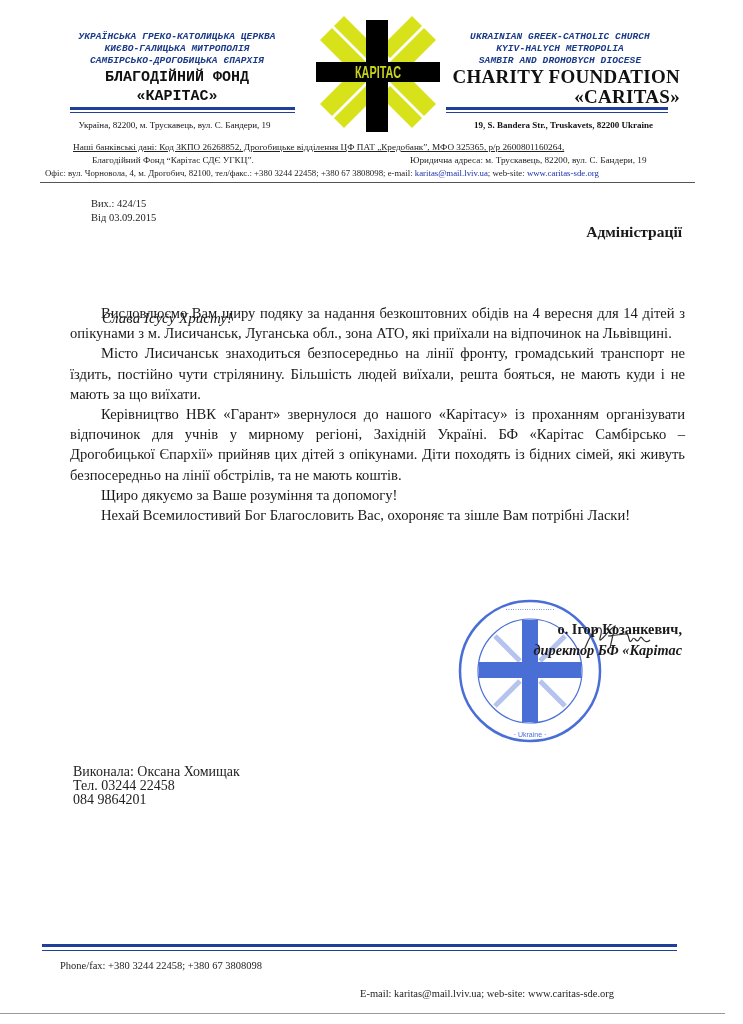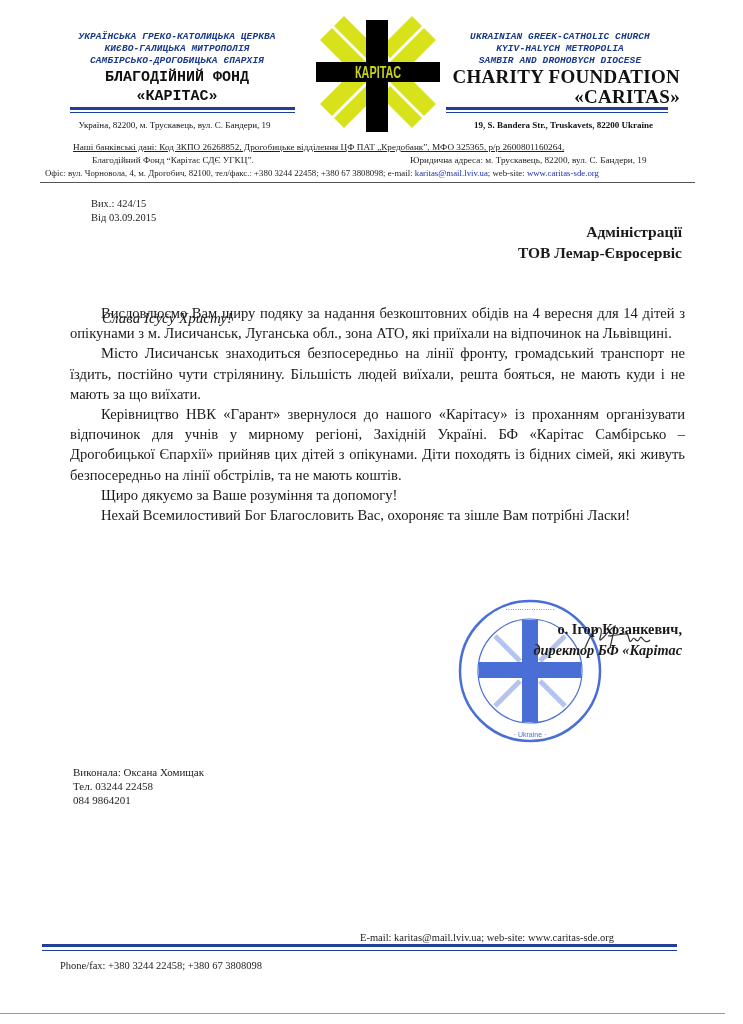--- a/index.html
+++ b/index.html
@@ -14,21 +14,21 @@
   .addr { font-size: 9px; text-align: center; color: #111; }
   .bank { font-size: 9.2px; color: #222; line-height: 12.5px; white-space: nowrap; }
   .bank a { color: #1a2fb0; }
   .meta { font-size: 10.5px; line-height: 14px; color: #222; }
   .addressee { font-weight: bold; font-size: 15.5px; text-align: right; line-height: 21px; }
   .greet { font-style: italic; font-size: 15px; }
   .body-text { font-size: 14.6px; line-height: 20.2px; text-align: justify; }
   .body-text p { margin: 0; text-indent: 31px; }
   .sig { font-size: 14.3px; font-weight: bold; text-align: right; line-height: 21px; }
   .sig .i { font-style: italic; }
-  .exec { font-size: 11px; line-height: 14px; color: #222; }
+  .exec { font-size: 14px; line-height: 14px; color: #222; }
   .footer { font-size: 10.5px; color: #222; white-space: nowrap; }
 </style>
 </head>
 <body>
 
 <div class="abs" style="left:52px; top:31px; width:250px;">
   <div class="hdr-it">УКРАЇНСЬКА ГРЕКО-КАТОЛИЦЬКА ЦЕРКВА</div>
   <div class="hdr-it">КИЄВО-ГАЛИЦЬКА МИТРОПОЛІЯ</div>
   <div class="hdr-it">САМБІРСЬКО-ДРОГОБИЦЬКА ЄПАРХІЯ</div>
   <div class="hdr-big-l" style="margin-top:1px;">БЛАГОДІЙНИЙ ФОНД</div>
@@ -75,21 +75,20 @@
 </div>
 <div class="abs" style="left:40px; top:182px; width:655px; height:1px; background:#555;"></div>
 
 <div class="abs meta" style="left:58px; top:197px;margin-left:33px;">
   <div>Вих.: 424/15</div>
   <div>Від 03.09.2015</div>
 </div>
 
 <div class="abs addressee" style="left:380px; top:221px; width:302px;">
   <div>Адміністрації</div>
-  <div>ТОВ Лемар-Євросервіс</div>
 </div>
 
 <div class="abs greet" style="left:102px; top:266px;margin-top:44px;">Слава Ісусу Христу!</div>
 
 <div class="abs body-text" style="left:70px; top:303px; width:615px;">
   <p>Висловлюємо Вам щиру подяку за надання безкоштовних обідів на 4 вересня  для 14 дітей з опікунами з м. Лисичанськ, Луганська обл., зона АТО, які приїхали на відпочинок на Львівщині.</p>
   <p>Місто Лисичанськ знаходиться безпосередньо на лінії фронту, громадський транспорт не їздить, постійно чути стрілянину. Більшість людей виїхали, решта бояться, не мають куди і не мають за що виїхати.</p>
   <p>Керівництво НВК «Гарант» звернулося до нашого «Карітасу» із проханням організувати відпочинок для учнів у мирному регіоні, Західній Україні. БФ «Карітас Самбірсько – Дрогобицької Єпархії» прийняв цих дітей з опікунами. Діти походять із бідних сімей, які живуть безпосередньо на лінії обстрілів, та не мають коштів.</p>
   <p>Щиро дякуємо за Ваше розуміння та допомогу!</p>
   <p>Нехай Всемилостивий Бог Благословить Вас, охороняє та зішле Вам потрібні Ласки!</p>
@@ -128,14 +127,14 @@
 
 <div class="abs exec" style="left:73px; top:765px;">
   <div>Виконала:  Оксана Хомищак</div>
   <div>Тел. 03244 22458</div>
   <div>084 9864201</div>
 </div>
 
 <div class="abs rule" style="left:42px; top:944px; width:635px;"></div>
 <div class="abs rule2" style="left:42px; top:950px; width:635px;"></div>
 <div class="abs footer" style="left:60px; top:960px;">Phone/fax: +380 3244 22458; +380 67 3808098</div>
-<div class="abs footer" style="left:360px; top:932px;">E-mail: karitas@mail.lviv.ua; web-site: www.caritas-sde.org</div>
+<div class="abs footer" style="left:360px; top:988px;">E-mail: karitas@mail.lviv.ua; web-site: www.caritas-sde.org</div>
 <div class="abs" style="left:0; top:1013px; width:725px; height:1px; background:#999;"></div>
 
 </body></html>

